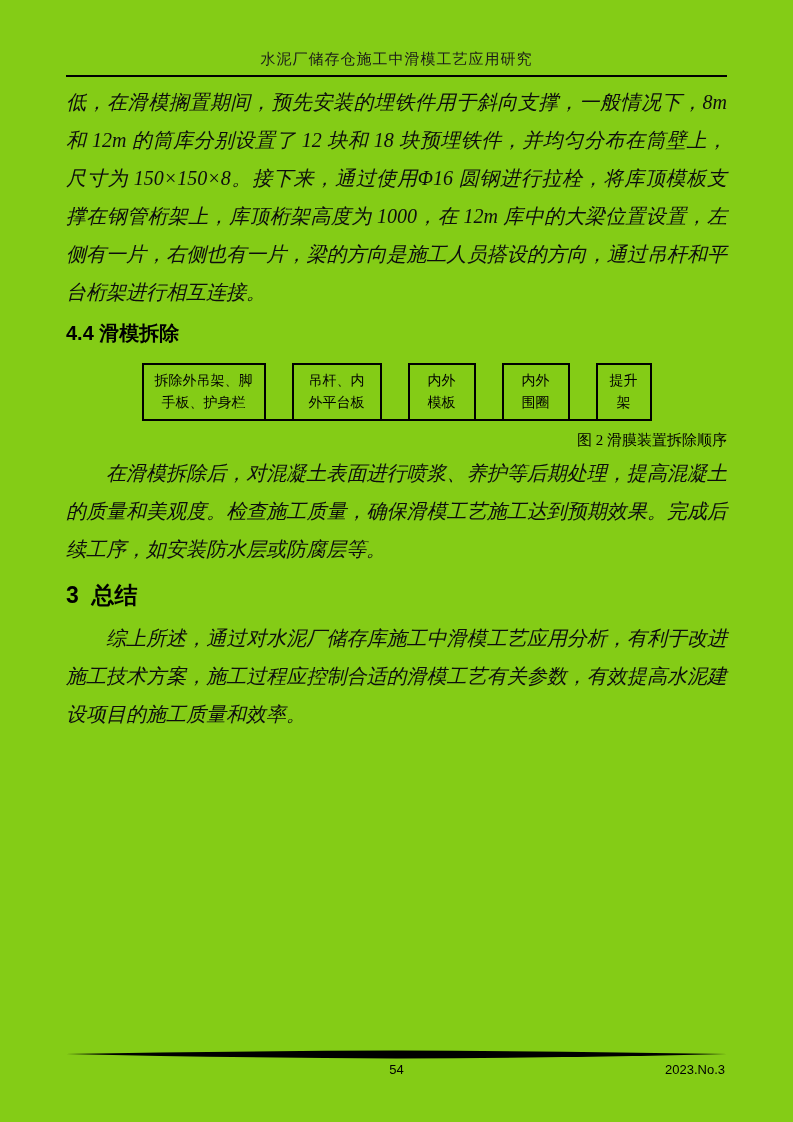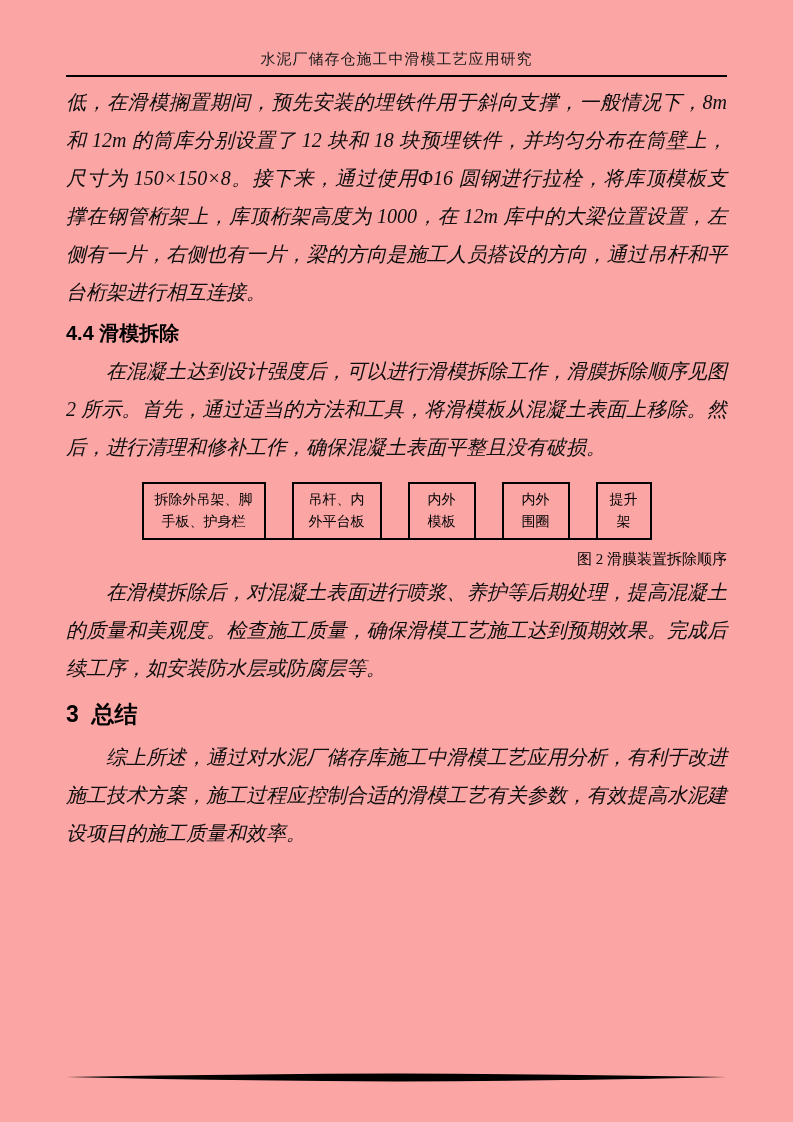--- a/index.html
+++ b/index.html
@@ -1,17 +1,17 @@
 <!DOCTYPE html>
 <html><head>
 <meta charset="utf-8">
 <style>
   html,body { margin:0; padding:0; background:#e8e8e8; }
   .page {
-    width:793px; height:1122px; background:#fca5a5; position:relative;
+    width:793px; height:1122px; background:#84cc16; position:relative;
     margin:0 auto; overflow:hidden; color:#111;
     font-family:"Liberation Serif","DejaVu Serif",serif;
   }
   .inner { padding:50px 66px 0 66px; }
 
   .running-title {
     text-align:center; font-size:15px; letter-spacing:1px;
     padding-bottom:6px; color:#1a1a1a;
   }
   .header-rule { border-bottom:2px solid #000; margin-bottom:6px; }
@@ -74,21 +74,20 @@
 <div class="page">
   <div class="inner">
 
     <div class="running-title">水泥厂储存仓施工中滑模工艺应用研究</div>
     <div class="header-rule"></div>
 
     <p class="body">低，在滑模搁置期间，预先安装的埋铁件用于斜向支撑，一般情况下，8m 和 12m 的筒库分别设置了 12 块和 18 块预埋铁件，并均匀分布在筒壁上，尺寸为 150×150×8。接下来，通过使用Φ16 圆钢进行拉栓，将库顶模板支撑在钢管桁架上，库顶桁架高度为 1000，在 12m 库中的大梁位置设置，左侧有一片，右侧也有一片，梁的方向是施工人员搭设的方向，通过吊杆和平台桁架进行相互连接。</p>
 
     <h2 class="sec">4.4 滑模拆除</h2>
 
-    <p class="body indent">在混凝土达到设计强度后，可以进行滑模拆除工作，滑膜拆除顺序见图 2 所示。首先，通过适当的方法和工具，将滑模板从混凝土表面上移除。然后，进行清理和修补工作，确保混凝土表面平整且没有破损。</p>
 
     <div class="flowchart">
       <div class="flow-box b0">拆除外吊架、脚
 手板、护身栏</div>
       <div class="flow-connector"></div>
       <div class="flow-box b1">吊杆、内
 外平台板</div>
       <div class="flow-connector"></div>
       <div class="flow-box b2">内外
 模板</div>
@@ -109,14 +108,18 @@
     <h1 class="sec">3  总结</h1>
 
     <p class="body indent">综上所述，通过对水泥厂储存库施工中滑模工艺应用分析，有利于改进施工技术方案，施工过程应控制合适的滑模工艺有关参数，有效提高水泥建设项目的施工质量和效率。</p>
 
   </div>
 
   <div class="footer">
     <svg class="footer-bar" viewBox="0 0 660 9" preserveAspectRatio="none" aria-hidden="true">
       <path d="M0,4 Q160,1.2 330,0.6 Q500,1.2 660,4 Q500,7.8 330,8.4 Q160,7.8 0,4 Z" fill="#000"></path>
     </svg>
+    <div class="footer-textrow">
+      <span class="page-number">54</span>
+      <span class="issue-number">2023.No.3</span>
+    </div>
   </div>
 </div>
 
 </body></html>

